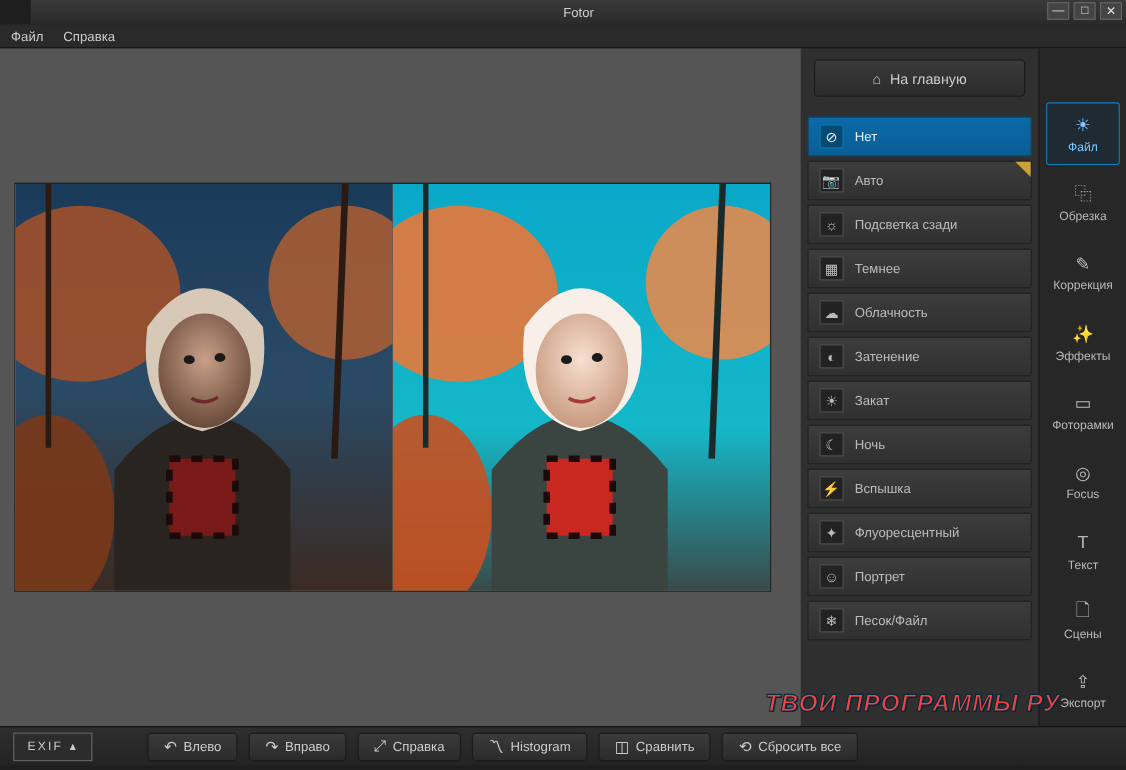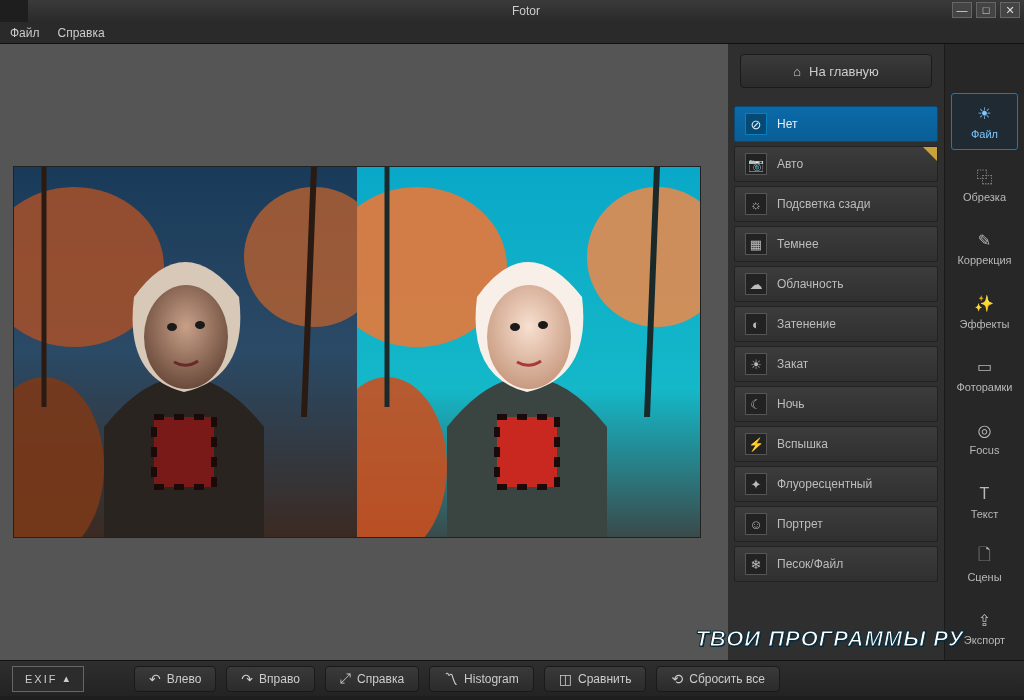--- a/index.html
+++ b/index.html
@@ -42,21 +42,21 @@
 .tool-spacer { flex:1; }
 
 
 .bottombar { height:36px; background:linear-gradient(#2e2e2e,#232323); display:flex; align-items:center; padding:0 12px; gap:10px; border-top:1px solid #111; }
 .exif-btn { height:26px; padding:0 12px; border:1px solid #666; background:#2c2c2c; color:#ccc; font-size:11px; letter-spacing:2px; display:flex; align-items:center; gap:6px; cursor:pointer; }
 .bbtn { height:26px; padding:0 14px; background:linear-gradient(#3a3a3a,#2b2b2b); border:1px solid #1a1a1a; border-radius:4px; color:#ccc; font-size:12px; display:flex; align-items:center; gap:6px; cursor:pointer; }
 .bbtn .bicon { font-size:14px; }
 
 
 .watermark { position:absolute; right:60px; bottom:48px; font-family: "Arial Black", sans-serif; font-size:22px; font-style:italic; font-weight:900; letter-spacing:1px; pointer-events:none; }
-.watermark span { color:#ffffff; -webkit-text-stroke:1px #042a3a; text-shadow:1px 1px 0 #042a3a; }
+.watermark span { color:#ef4444; -webkit-text-stroke:1px #042a3a; text-shadow:1px 1px 0 #042a3a; }
 </style>
 </head>
 <body>
 
 <div class="titlebar">
   <span class="title">Fotor</span>
   <div class="win-controls">
     <div class="win-btn">—</div>
     <div class="win-btn">□</div>
     <div class="win-btn">✕</div>

